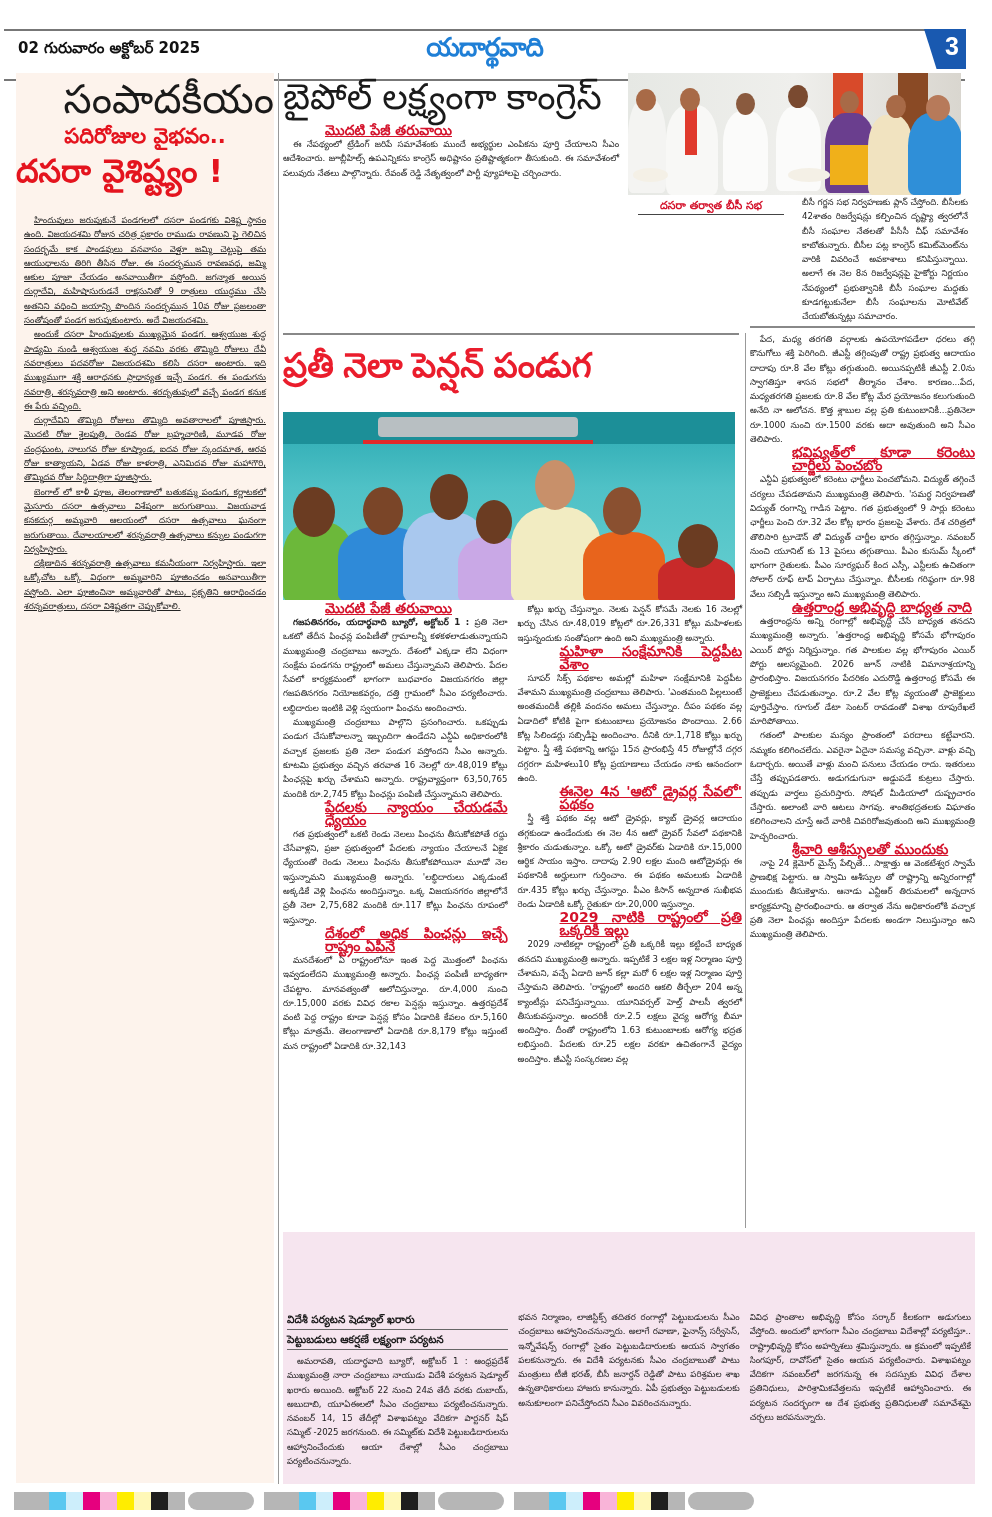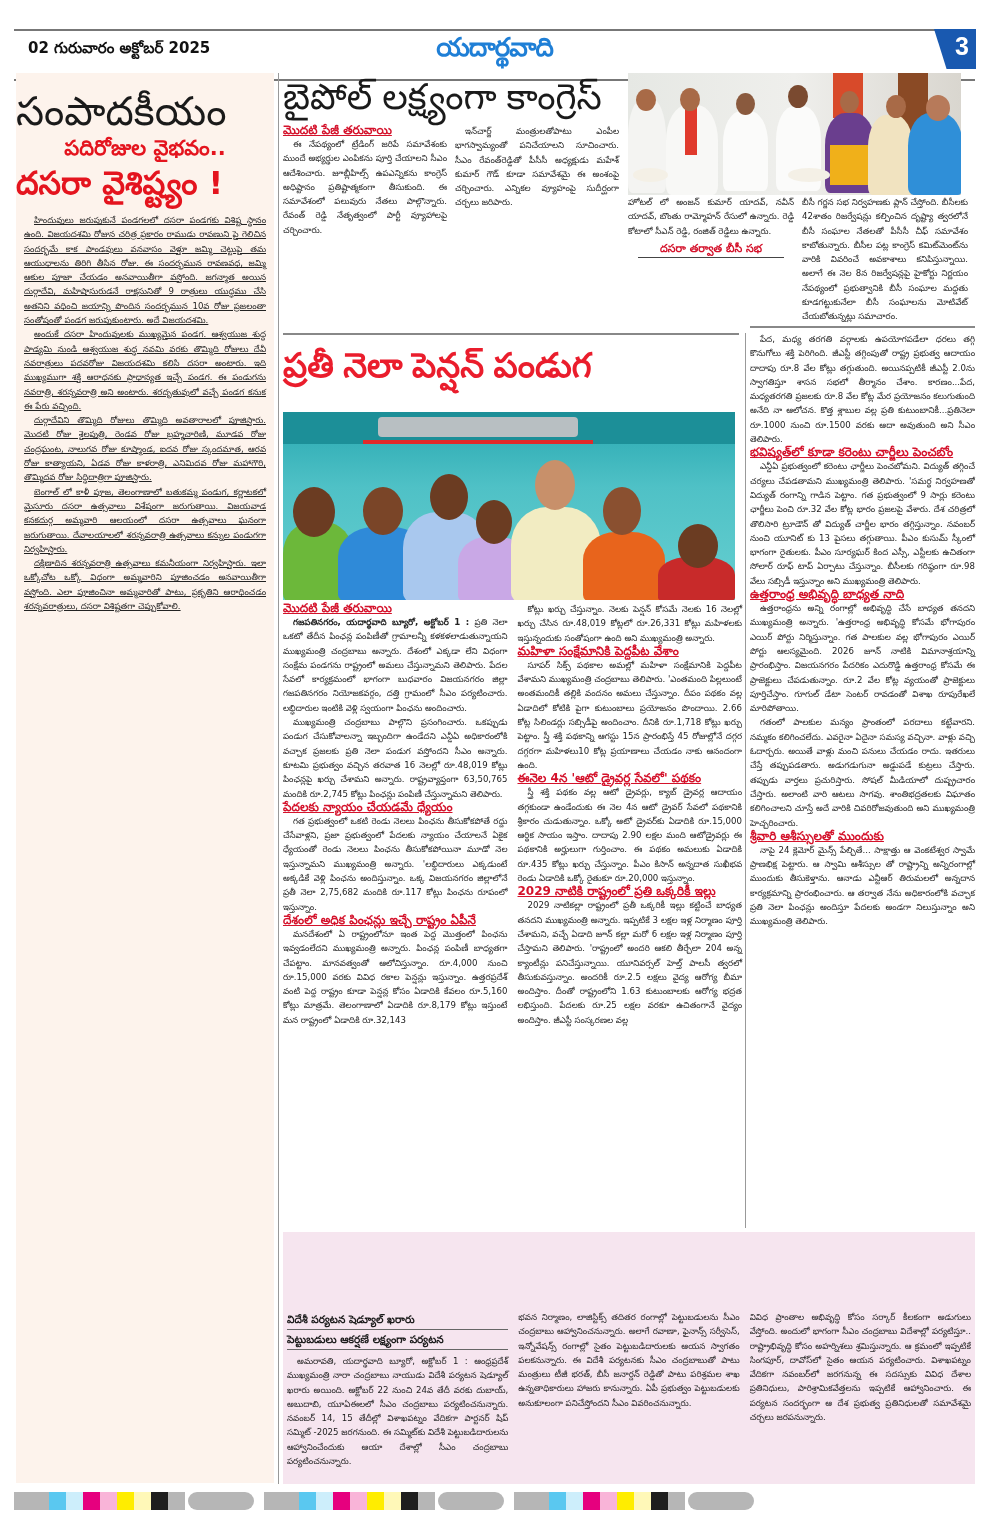--- a/index.html
+++ b/index.html
@@ -1,36 +1,36 @@
 <!DOCTYPE html>
 <html><head>
 <meta charset="utf-8">
 <style>
   * { box-sizing: border-box; margin: 0; padding: 0; }
   html, body { width: 992px; height: 1517px; background: #fff; overflow: hidden; }
   body { position: relative; font-family: "DejaVu Sans", sans-serif; color: #1a1a1a; }
 
   
-  .masthead { position: absolute; left: 14px; top: 29px; width: 961px; height: 52px;
+  .masthead { position: absolute; left: 4px; top: 29px; width: 961px; height: 52px;
     border-top: 2px solid #777; border-bottom: 2px solid #777; }
   .mast-date { position: absolute; left: 14px; top: 8px; font-size: 15px; font-weight: bold; color: #111; }
   .mast-logo { position: absolute; left: 50%; transform: translateX(-50%); top: 1px; font-size: 26px;
     font-weight: bold; color: #1f7fd6; letter-spacing: -1px; }
   .mast-page { position: absolute; right: -1px; top: -2px; width: 42px; height: 40px; background: #1959b0;
     clip-path: polygon(0 0, 100% 0, 100% 100%, 30% 100%); }
   .mast-page span { position: absolute; right: 7px; top: 3px; color: #fff; font-size: 25px; font-weight: bold;
     font-family: "Liberation Sans", sans-serif; }
 
   .text { font-size: 8.6px; line-height: 14.3px; text-align: justify; color: #222; text-indent: 10px; }
   .text p { margin: 0; }
-  .subhead { color: #d4122b; font-size: 12px; font-weight: bold; line-height: 13px; text-decoration: underline; }
+  .subhead { color: #d4122b; font-size: 14px; font-weight: bold; line-height: 13px; text-decoration: underline; margin-left: 42px; }
 
   
   .editorial { position: absolute; left: 16px; top: 73px; width: 258px; height: 1410px; background: #fdf3ec; }
-  .ed-title { text-align: left; font-size: 40px; color: #1a1a1a; margin-top: 16px; line-height: 44px;
+  .ed-title { text-align: right; font-size: 40px; color: #1a1a1a; margin-top: 4px; line-height: 44px;
     font-family: "Liberation Sans", sans-serif; }
   .ed-sub1 { text-align: center; font-size: 21px; font-weight: bold; color: #e4141e; margin-top: 2px; line-height: 26px; }
   .ed-sub2 { text-align: left; font-size: 32px; font-weight: bold; color: #e4141e; line-height: 40px; margin-top: 2px; }
   .ed-body { position: absolute; left: 8px; right: 8px; top: 140px; text-decoration: underline; }
 
   .vrule { position: absolute; width: 1px; background: #999; }
 
   
   .bypoll-title { position: absolute; left: 283px; top: 76px; font-size: 36px; color: #1a1a1a; line-height: 42px;
     font-family: "Liberation Sans", sans-serif; white-space: nowrap; }
@@ -95,23 +95,20 @@
   </div>
 </div>
 
 <div class="vrule" style="left:278px; top:73px; height:1411px;"></div>
 
 <div class="bypoll-title">బైపోల్ లక్ష్యంగా కాంగ్రెస్</div>
 <div class="bypoll-cols" style="top:124px;">
   <div class="col text">
     <div class="subhead" style="text-indent:0">మొదటి పేజీ తరువాయి</div>
     <p>ఈ నేపథ్యంలో ట్రేడింగ్ జరిపే సమావేశంకు ముందే అభ్యర్థుల ఎంపికను పూర్తి చేయాలని సీఎం ఆదేశించారు. జూబ్లీహిల్స్ ఉపఎన్నికను కాంగ్రెస్ అధిష్టానం ప్రతిష్టాత్మకంగా తీసుకుంది. ఈ సమావేశంలో పలువురు నేతలు పాల్గొన్నారు. రేవంత్ రెడ్డి నేతృత్వంలో పార్టీ వ్యూహాలపై చర్చించారు.</p>
-  </div>
-  <div class="col text">
-    <p>ఇన్‌చార్జ్ మంత్రులతోపాటు ఎంపీల భాగస్వామ్యంతో పనిచేయాలని సూచించారు. సీఎం రేవంత్‌రెడ్డితో పీసీసీ అధ్యక్షుడు మహేశ్ కుమార్ గౌడ్ కూడా సమావేశమై ఈ అంశంపై చర్చించారు. ఎన్నికల వ్యూహంపై సుదీర్ఘంగా చర్చలు జరిపారు.</p>
   </div>
 </div>
 
 <div class="photo photo-congress">
   <div style="position:absolute;left:0;top:0;width:100%;height:100%;background:linear-gradient(90deg,#e6e8e4 0%,#efefec 50%,#d9d6cf 100%);"></div>
   <div style="position:absolute;left:205px;top:0;width:30px;height:45px;background:#d84a2a;"></div>
   <div style="position:absolute;left:270px;top:0;width:30px;height:70px;background:#8a4a25;"></div>
   <div class="person" style="left:0;top:25px;width:38px;height:95px;background:#f4f4f2;"></div>
   <div class="head" style="left:8px;top:16px;width:20px;height:22px;"></div>
   <div class="person" style="left:38px;top:32px;width:52px;height:90px;background:#f8f8f6;"></div>
@@ -127,21 +124,20 @@
   <div class="person" style="left:240px;top:42px;width:45px;height:80px;background:#f1e3c0;"></div>
   <div class="head" style="left:258px;top:22px;width:20px;height:23px;"></div>
   <div class="person" style="left:280px;top:40px;width:55px;height:82px;background:#2f8fd8;"></div>
   <div class="head" style="left:298px;top:22px;width:24px;height:26px;background:#b77a5a;"></div>
   <div style="position:absolute;left:5px;top:95px;width:35px;height:14px;border-radius:50%;background:#f4f0e6;"></div>
   <div style="position:absolute;left:160px;top:95px;width:42px;height:14px;border-radius:50%;background:#f4f0e6;"></div>
 </div>
 
 <div class="cong-cols">
   <div class="col text" style="text-indent:0">
-    <p>హోటల్ లో అంజన్ కుమార్ యాదవ్, నవీన్ యాదవ్, బొంతు రామ్మోహన్ రేసులో ఉన్నారు. రెడ్డి కోటాలో సీఎన్ రెడ్డి, రంజిత్ రెడ్డిలు ఉన్నారు.</p>
     <div class="boxhead">దసరా తర్వాత బీసీ సభ</div>
   </div>
   <div class="col text" style="text-indent:0">
     <p>బీసీ గర్జన సభ నిర్వహణకు ప్లాన్ చేస్తోంది. బీసీలకు 42శాతం రిజర్వేషన్లు కల్పించిన దృష్ట్యా త్వరలోనే బీసీ సంఘాల నేతలతో పీసీసీ చీఫ్ సమావేశం కాబోతున్నారు. బీసీల పట్ల కాంగ్రెస్ కమిట్‌మెంట్‌ను వారికి వివరించే అవకాశాలు కనిపిస్తున్నాయి. అలాగే ఈ నెల 8న రిజర్వేషన్లపై హైకోర్టు నిర్ణయం నేపథ్యంలో ప్రభుత్వానికి బీసీ సంఘాల మద్దతు కూడగట్టుకునేలా బీసీ సంఘాలను మోటివేట్ చేయబోతున్నట్లు సమాచారం.</p>
   </div>
 </div>
 
 <div class="hrule" style="left:283px; top:333px; width:456px;"></div>
 <div class="hrule" style="left:750px; top:326px; width:225px;"></div>
 

